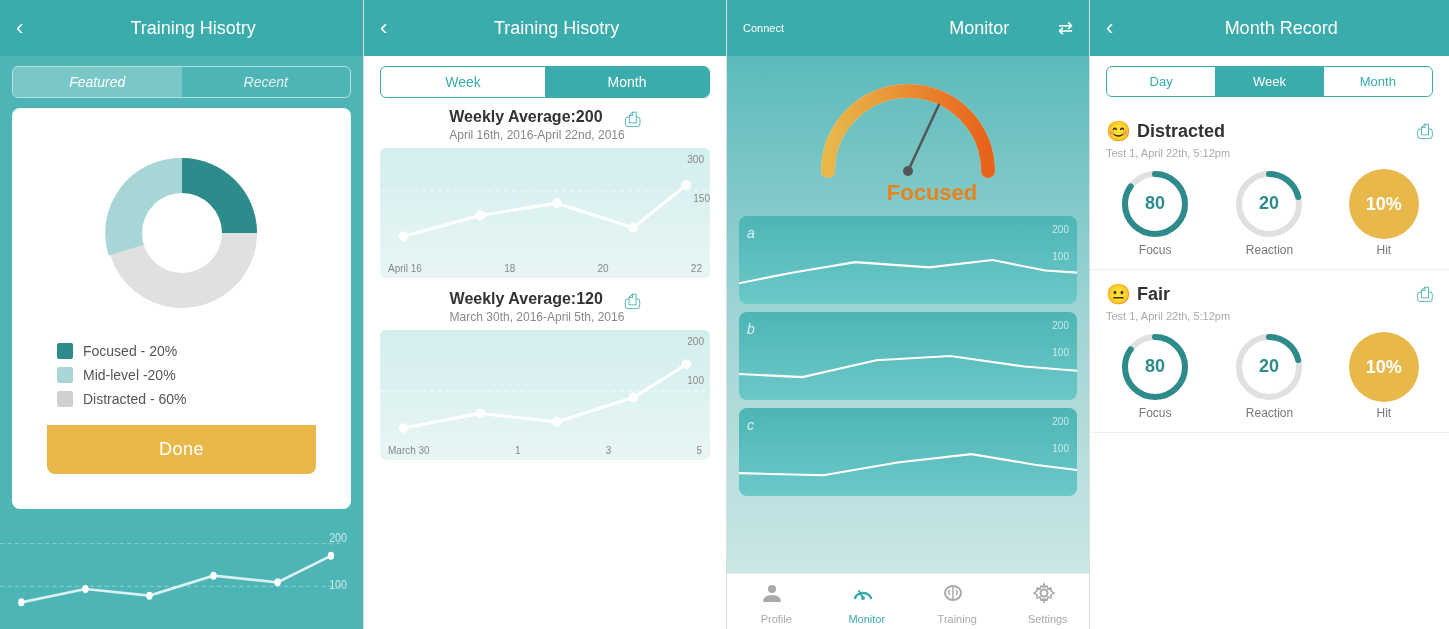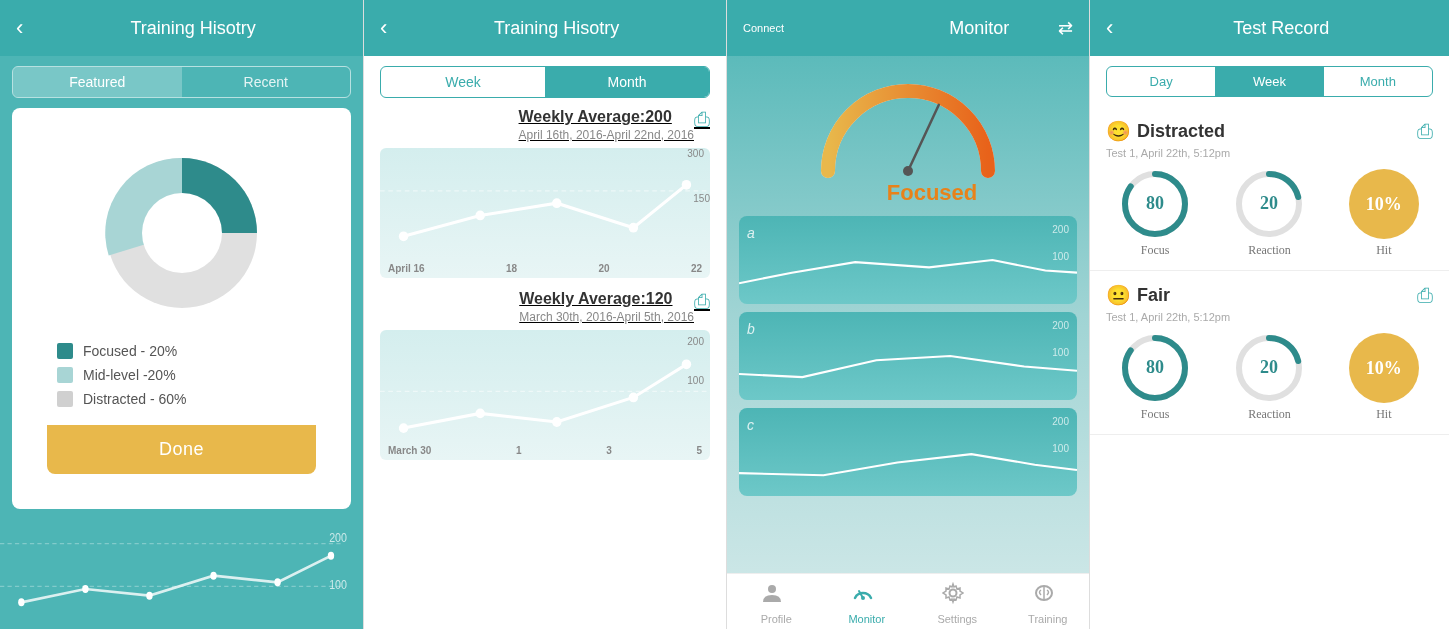--- a/index.html
+++ b/index.html
@@ -42,20 +42,21 @@
       flex: 1;
       text-align: center;
     }
     .tab-bar {
       display: flex;
       margin: 10px 12px;
       border-radius: 6px;
       overflow: hidden;
       border: 1.5px solid rgba(255,255,255,0.6);
       flex-shrink: 0;
+      font-style: italic;
     }
     .tab-item {
       flex: 1;
       text-align: center;
       padding: 7px 0;
       font-size: 14px;
       color: rgba(255,255,255,0.85);
       cursor: pointer;
     }
     .tab-item.active {
@@ -151,24 +152,23 @@
     .wm-tab.active {
       background: #3aacac;
       color: white;
     }
     .chart-card {
       margin: 0 16px 12px 16px;
       flex-shrink: 0;
     }
     .chart-card-header {
       display: flex;
-      justify-content: flex-end;
+      justify-content: center;
       align-items: flex-start;
       margin-bottom: 6px;
-      text-decoration: underline;
     }
     .weekly-avg-title {
       font-size: 16px;
       font-weight: 600;
       color: #333;
     }
     .weekly-avg-date {
       font-size: 12px;
       color: #888;
       margin-top: 2px;
@@ -188,21 +188,20 @@
     }
     .chart-labels-x {
       position: absolute;
       bottom: 4px;
       left: 8px;
       right: 8px;
       display: flex;
       justify-content: space-between;
       font-size: 10px;
       color: #888;
-      font-weight: bold;
     }
     .panel2-scroll {
       flex: 1;
       overflow-y: auto;
     }
 
     
     .panel3 {
       width: 363px;
       height: 629px;
@@ -375,21 +374,20 @@
     }
     .record-date {
       font-size: 11px;
       color: #aaa;
       margin-bottom: 10px;
     }
     .metrics-row {
       display: flex;
       gap: 16px;
       justify-content: space-around;
-      font-family: Liberation Serif, serif;
     }
     .metric-item {
       display: flex;
       flex-direction: column;
       align-items: center;
       gap: 4px;
     }
     .metric-label {
       font-size: 12px;
       color: #777;
@@ -506,21 +504,21 @@
 
     <div class="chart-card">
       <div class="chart-card-header">
         <div>
           <div class="weekly-avg-title">Weekly Average:200</div>
           <div class="weekly-avg-date">April 16th, 2016-April 22nd, 2016</div>
         </div>
         <span class="share-icon">⎙</span>
       </div>
       <div class="chart-area">
-        <span style="position:absolute;right:6px;top:0;font-size:10px;color:#888;">300</span>
+        <span style="position:absolute;right:6px;top:6px;font-size:10px;color:#888;">300</span>
         <span style="position:absolute;right:0;top:45px;font-size:10px;color:#888;">150</span>
         <svg class="line-chart-svg" viewBox="0 0 280 106" preserveAspectRatio="none">
           <defs>
             <linearGradient id="grad1" x1="0" y1="0" x2="0" y2="1">
               <stop offset="0%" stop-color="#80cccc" stop-opacity="0.6"></stop>
               <stop offset="100%" stop-color="#c8e8e8" stop-opacity="0.2"></stop>
             </linearGradient>
           </defs>
           <line x1="0" y1="35" x2="280" y2="35" stroke="rgba(255,255,255,0.5)" stroke-width="1" stroke-dasharray="4,3"></line>
           <polyline points="20,72 85,55 150,45 215,65 260,30" fill="none" stroke="white" stroke-width="2.5"></polyline>
@@ -645,44 +643,44 @@
           <path d="M3,16 A9,9 0 0,1 19,16" fill="none" stroke="#3aacac" stroke-width="2.5" stroke-linecap="round"></path>
           <line x1="11" y1="16" x2="11" y2="8" stroke="#3aacac" stroke-width="2" stroke-linecap="round" transform="rotate(-30,11,16)"></line>
           <circle cx="11" cy="16" r="2" fill="#3aacac"></circle>
         </svg>
       </span>
       <span class="nav-label active">Monitor</span>
     </div>
     <div class="nav-item">
       <span class="nav-icon">
         <svg width="22" height="22" viewBox="0 0 22 22">
-          <circle cx="11" cy="11" r="3.5" fill="none" stroke="#aaa" stroke-width="2"></circle>
-          <path d="M11,2 L12,5 L14,4 L15,7 L18,6 L18,9 L21,11 L18,13 L18,16 L15,15 L14,18 L12,17 L11,20 L10,17 L8,18 L7,15 L4,16 L4,13 L1,11 L4,9 L4,6 L7,7 L8,4 L10,5 Z" fill="none" stroke="#aaa" stroke-width="1.5"></path>
-        </svg>
-      </span>
-      <span class="nav-label">Settings</span>
-    </div>
-    <div class="nav-item">
-      <span class="nav-icon">
-        <svg width="22" height="22" viewBox="0 0 22 22">
           <ellipse cx="11" cy="11" rx="8" ry="7" fill="none" stroke="#aaa" stroke-width="2"></ellipse>
           <line x1="11" y1="4" x2="11" y2="18" stroke="#aaa" stroke-width="1.5"></line>
           <path d="M8,8 Q5,10 8,13" fill="none" stroke="#aaa" stroke-width="1.5"></path>
           <path d="M14,8 Q17,10 14,13" fill="none" stroke="#aaa" stroke-width="1.5"></path>
         </svg>
       </span>
       <span class="nav-label">Training</span>
     </div>
+    <div class="nav-item">
+      <span class="nav-icon">
+        <svg width="22" height="22" viewBox="0 0 22 22">
+          <circle cx="11" cy="11" r="3.5" fill="none" stroke="#aaa" stroke-width="2"></circle>
+          <path d="M11,2 L12,5 L14,4 L15,7 L18,6 L18,9 L21,11 L18,13 L18,16 L15,15 L14,18 L12,17 L11,20 L10,17 L8,18 L7,15 L4,16 L4,13 L1,11 L4,9 L4,6 L7,7 L8,4 L10,5 Z" fill="none" stroke="#aaa" stroke-width="1.5"></path>
+        </svg>
+      </span>
+      <span class="nav-label">Settings</span>
+    </div>
   </div>
 </div>
 
 <div class="panel4">
   <div class="panel4-header">
     <span class="back-arrow" style="color:white;">‹</span>
-    <span class="panel-title">Test Record</span>
+    <span class="panel-title">Month Record</span>
   </div>
   <div class="day-week-month-tabs">
     <div class="dwm-tab">Day</div>
     <div class="dwm-tab active">Week</div>
     <div class="dwm-tab">Month</div>
   </div>
 
   <div class="record-section">
     <div class="record-header">
       <div class="record-quality">

